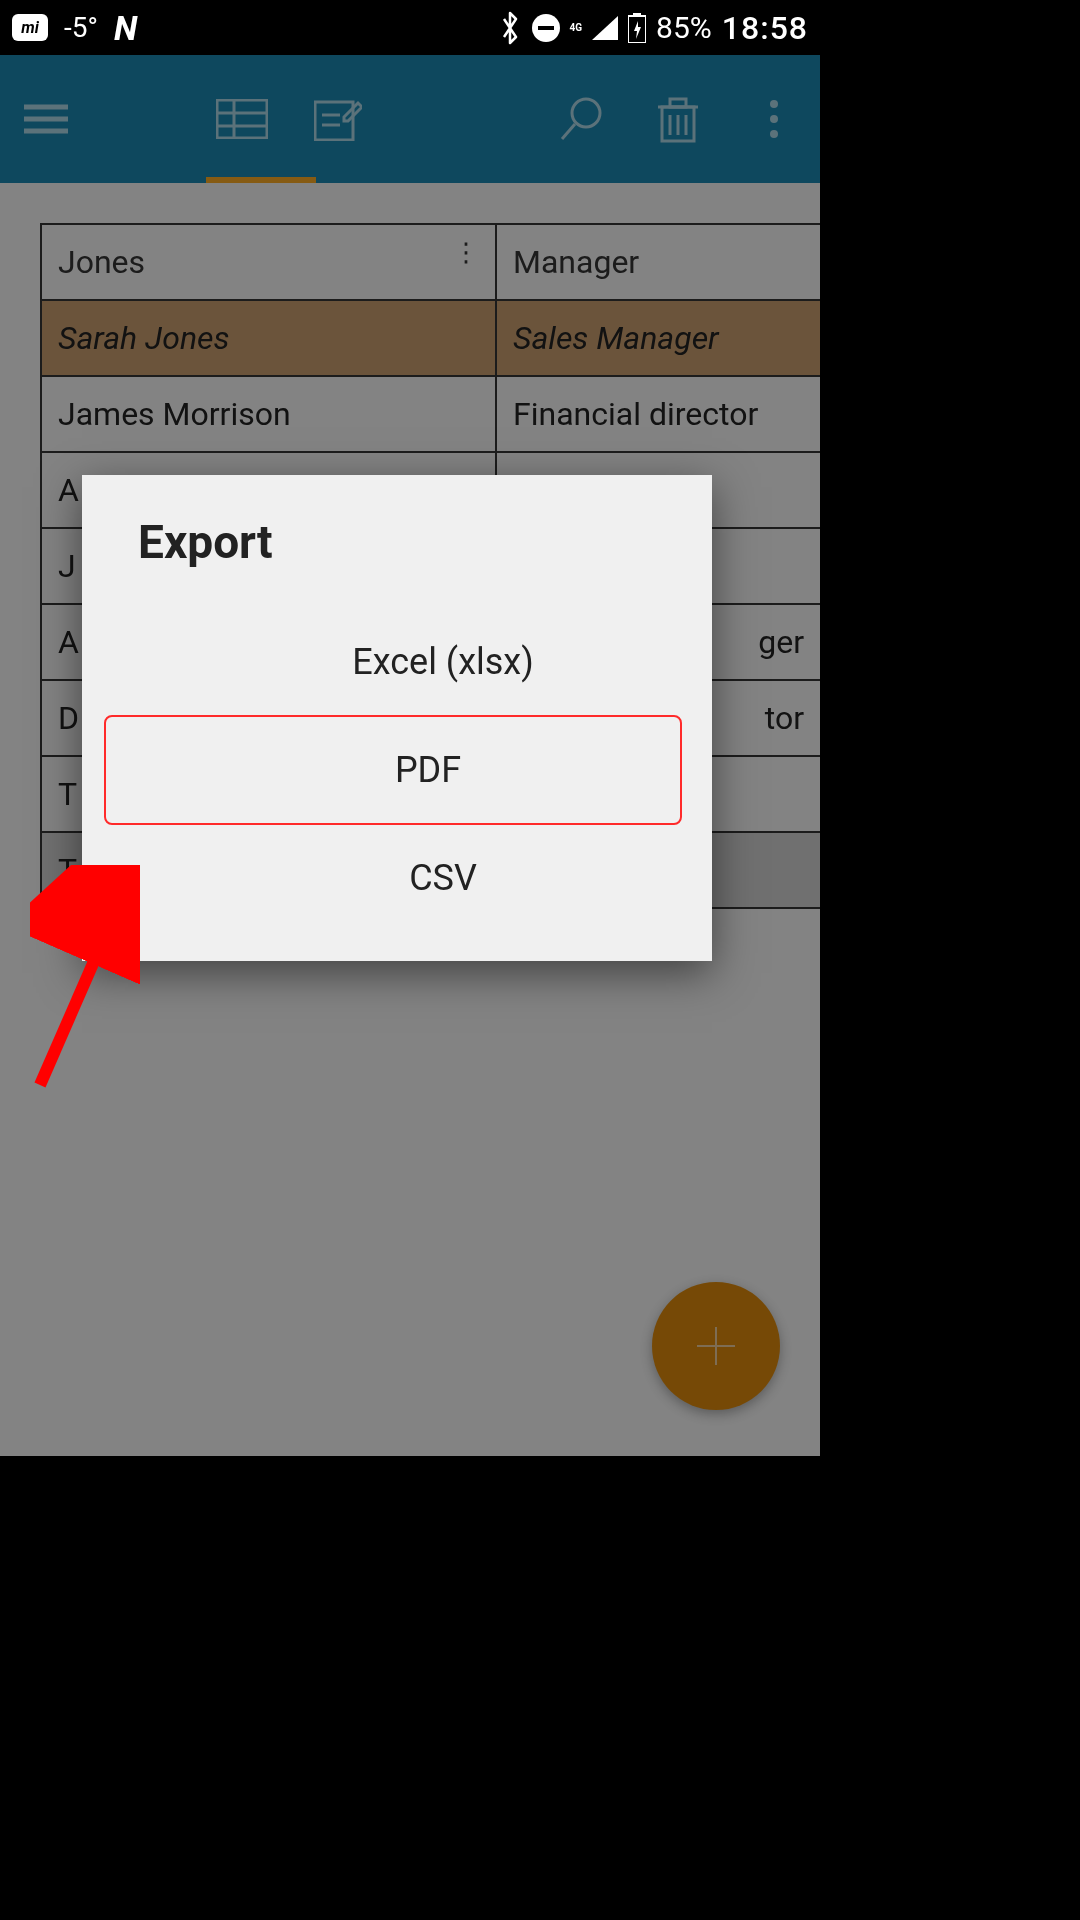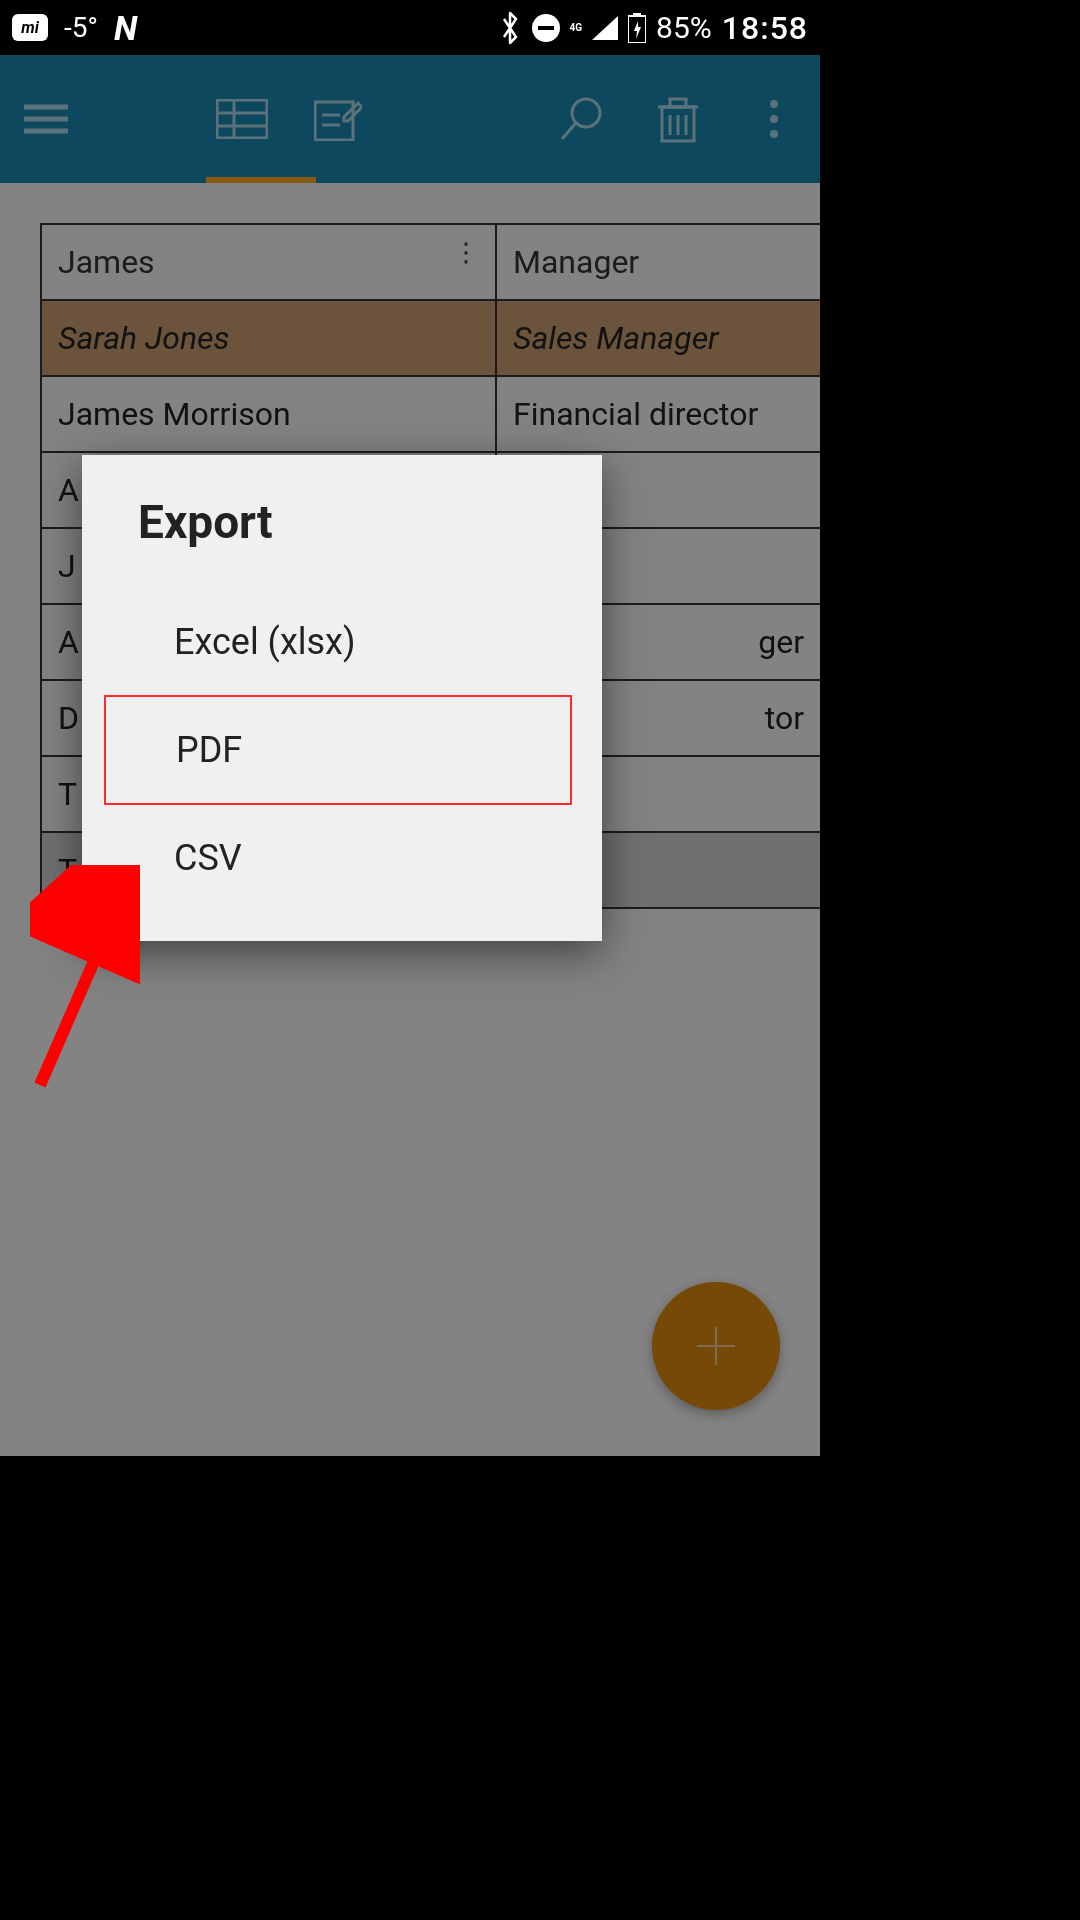--- a/index.html
+++ b/index.html
@@ -109,42 +109,43 @@
     background: #d8860b;
     display: flex; align-items: center; justify-content: center;
     box-shadow: 0 4px 12px rgba(0,0,0,0.3);
     z-index: 2;
   }
   .fab svg { stroke: #e6c79a; }
 
   
   .dialog {
     position: absolute;
-    left: 82px; top: 400px;
-    width: 520px;
+    left: 82px; top: 420px;
+    width: 630px;
     background: #f0f0f0;
     z-index: 10;
     box-shadow: 0 12px 40px rgba(0,0,0,0.5);
     padding-bottom: 30px;
   }
   .dialog-title {
     font-size: 46px;
     font-weight: 700;
     color: #222;
     padding: 40px 0 40px 56px;
   }
   .dialog-item {
     font-size: 36px;
     color: #222;
     padding: 32px 0 32px 92px;
     cursor: pointer;
+    text-align: center;
   }
   .dialog-item.highlighted {
     border: 2px solid #ff2a2a;
-    border-radius: 0;
+    border-radius: 8px;
     margin: 0 30px 0 22px;
     padding-left: 70px;
   }
 
   
   .arrow {
     position: absolute;
     left: 30px;
     top: 810px;
     z-index: 11;
@@ -244,21 +245,21 @@
   </div>
 
   <div class="table-wrap">
     <table class="data">
       <colgroup>
           <col class="col-name">
           <col class="col-pos">
         </colgroup>
       <tbody>
           <tr>
-        <th><span>James</span><span class="th-menu">⋮</span></th>
+        <th><span>Jones</span><span class="th-menu">⋮</span></th>
         <th>Manager</th>
       </tr>
       <tr class="sel">
         <td>Sarah Jones</td>
         <td>Sales Manager</td>
       </tr>
       <tr>
         <td>James Morrison</td>
         <td>Financial director</td>
       </tr>

